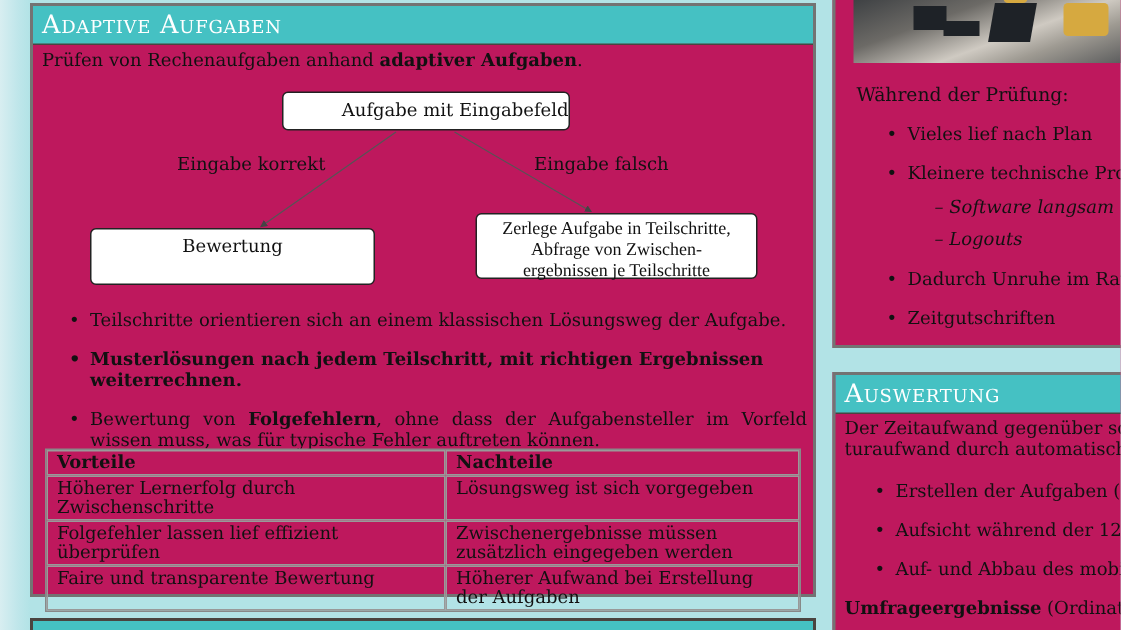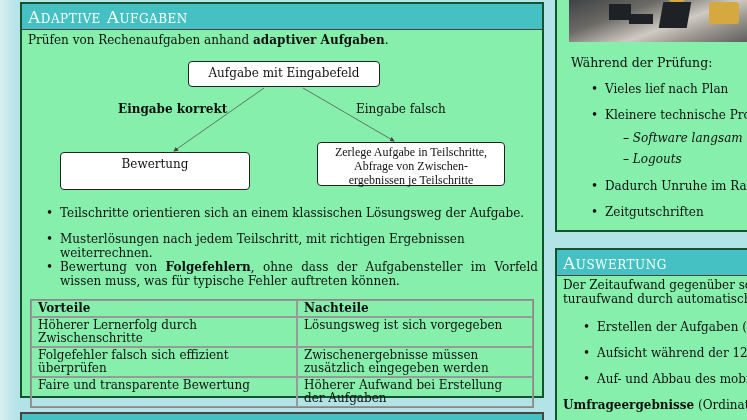--- a/index.html
+++ b/index.html
@@ -3,22 +3,22 @@
 <meta charset="utf-8">
 <style>
   html, body { margin:0; padding:0; }
   body {
     width:747px; height:420px; overflow:hidden; position:relative;
     background: linear-gradient(90deg, #d8eef1 0px, #bfe6ea 12px, #b2e3e6 20px, #b2e3e6 100%);
     font-family: "DejaVu Serif", "Liberation Serif", serif;
     color:#111;
   }
   .panel {
-    position:absolute; background:#86efac;
-    border:2px solid #14532d;
+    position:absolute; background:#be185d;
+    border:2px solid #737373;
     box-sizing:border-box;
   }
   .panel-header {
     background:#45c1c3; color:#fff;
     font-family: "DejaVu Serif", serif;
     font-variant: small-caps; letter-spacing:0.5px;
     font-size:17px; font-weight:normal;
     padding:3px 6px 2px 6px; line-height:20px;
     border-bottom:1px solid #4a4440;
   }
@@ -67,48 +67,48 @@
 
   <svg style="position:absolute;left:0;top:0;" width="520" height="200">
     <defs>
       <marker id="ah" markerWidth="6" markerHeight="6" refX="5" refY="3" orient="auto">
         <path d="M0,0 L6,3 L0,6 z" fill="#444"></path>
       </marker>
     </defs>
     <line x1="242" y1="84" x2="152" y2="147" stroke="#555" stroke-width="0.8" marker-end="url(#ah)"></line>
     <line x1="281" y1="84" x2="372" y2="137" stroke="#555" stroke-width="0.8" marker-end="url(#ah)"></line>
   </svg>
-  <div class="box" style="left:166px;top:57px;width:192px;height:26px;line-height:23px;">Aufgabe mit Eingabefeld</div>
-  <div class="edge-label" style="left:96px;top:98px;font-weight:bold;">Eingabe korrekt</div>
+  <div class="box" style="left:166px;top:57px;width:192px;height:26px;line-height:23px;text-align:right;">Aufgabe mit Eingabefeld</div>
+  <div class="edge-label" style="left:96px;top:98px;">Eingabe korrekt</div>
   <div class="edge-label" style="left:334px;top:98px;">Eingabe falsch</div>
   <div class="box" style="left:38px;top:148px;width:190px;height:38px;line-height:23px;">Bewertung</div>
   <div class="box" style="left:295px;top:138px;width:188px;height:44px;padding-top:2px;font-family:Liberation Serif, serif;">
     <div>Zerlege Aufgabe in Teilschritte,</div>
     <div>Abfrage von Zwischen-</div>
     <div>ergebnissen je Teilschritte</div>
   </div>
 
   <ul class="bul" style="left:22px;top:202px;width:494px;">
     <li style="margin-bottom:12px;">Teilschritte orientieren sich an einem klassischen Lösungsweg der Aufgabe.</li>
-    <li style="">Musterlösungen nach jedem Teilschritt, mit richtigen Ergebnissen weiterrechnen.</li>
+    <li style="margin-bottom:12px;font-weight:bold;">Musterlösungen nach jedem Teilschritt, mit richtigen Ergebnissen weiterrechnen.</li>
     <li style="text-align:justify;"><span>Bewertung von </span><b>Folgefehlern</b><span>, ohne dass der Aufgabensteller im Vorfeld wissen muss, was für typische Fehler auftreten können.</span></li>
   </ul>
 
   <table class="vt">
     <tbody>
         <tr>
       <th style="width:252px;">Vorteile</th>
       <th>Nachteile</th>
     </tr>
     <tr>
       <td>Höherer Lernerfolg durch Zwischenschritte</td>
       <td>Lösungsweg ist sich vorgegeben</td>
     </tr>
     <tr>
-      <td>Folgefehler falsch sich effizient überprüfen</td>
+      <td>Folgefehler lassen lief effizient überprüfen</td>
       <td>Zwischenergebnisse müssen zusätzlich eingegeben werden</td>
     </tr>
     <tr>
       <td>Faire und transparente Bewertung</td>
       <td>Höherer Aufwand bei Erstellung der Aufgaben</td>
     </tr>
   </tbody>
     </table>
 </div>
 

